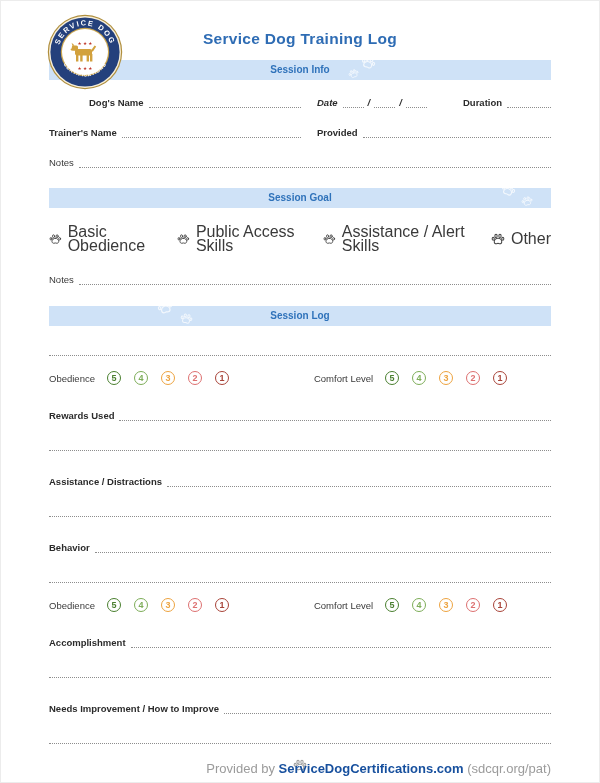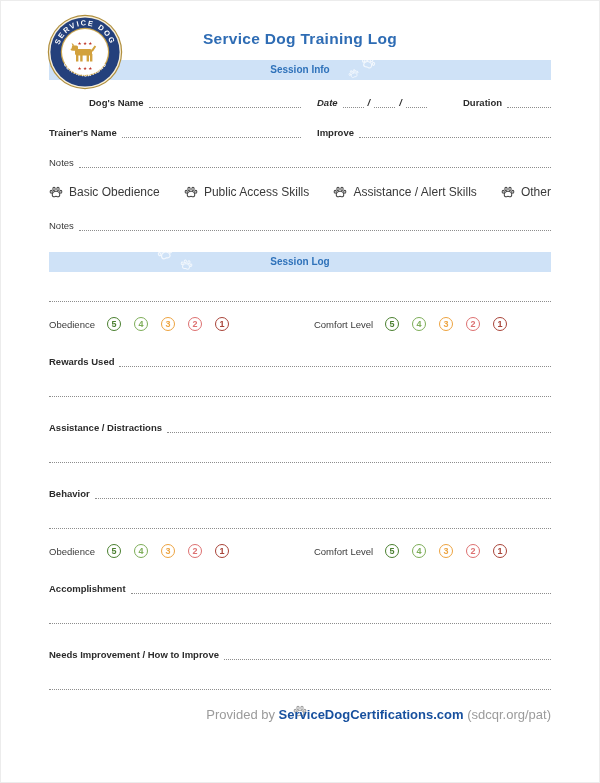--- a/index.html
+++ b/index.html
@@ -38,21 +38,21 @@
   .cont { margin:0 48px; border-bottom:1.6px dotted #8d8d8d; height:0; }
   .mt-r1 { margin-top:16px; } .mt-r2 { margin-top:18px; } .mt-r3 { margin-top:18px; }
   .mt-first { margin-top:14px; }
   .mt-field { margin-top:24px; }
   .mt-cont  { margin-top:29px; }
   
   .goal-row { display:flex; justify-content:space-between; align-items:center; margin:17px 48px 0; }
   .goal-opt { display:flex; align-items:center; cursor:default; }
   .goal-opt .paw-icon { width:14px; height:14px; color:#4a4a4a; margin-right:6px; }
   .goal-opt .paw-icon svg { display:block; width:100%; height:100%; }
-  .goal-opt span.glbl { font-size:12px; color:#3a3a3a; line-height:14px; }
+  .goal-opt span.glbl { font-size:16px; color:#3a3a3a; line-height:14px; }
   
   .ratings { display:flex; align-items:center; margin:15px 48px 0; height:14px; }
   .rlbl { font-size:9.5px; color:#3a3a3a; margin-right:12px; white-space:nowrap; }
   .rlbl.grp2 { margin-left:72px; }
   .rc {
     width:14px; height:14px; border:1.3px solid; border-radius:50%;
     display:inline-flex; align-items:center; justify-content:center;
     font-size:9px; font-weight:700; margin-right:13px; line-height:1;
   }
   
@@ -147,30 +147,43 @@
       <span class="dots"></span>
     </div>
   </div>
 
   <div class="frow mt-r2">
     <div class="fgroup" style="width:252px; margin-right:16px;">
       <span class="lbl">Trainer's Name</span>
       <span class="dots"></span>
     </div>
     <div class="fgroup" style="flex:1;">
-      <span class="lbl">Improve</span>
+      <span class="lbl">Provided</span>
       <span class="dots"></span>
     </div>
   </div>
 
   <div class="frow mt-r3">
     <span class="lbl reg">Notes</span>
     <span class="dots"></span>
   </div>
 
+  <div class="bar goal">
+    <span>Session Goal</span>
+    <span class="paw-deco" style="left:452px; top:-6px; width:15px; height:15px; transform:rotate(20deg);">
+        <svg viewBox="0 0 24 24">
+          <use href="#paw"></use>
+        </svg>
+      </span>
+    <span class="paw-deco" style="left:472px; top:7px; width:12px; height:12px; transform:rotate(-12deg);">
+        <svg viewBox="0 0 24 24">
+          <use href="#paw"></use>
+        </svg>
+      </span>
+  </div>
 
   <div class="goal-row">
     <div class="goal-opt">
       <span class="paw-icon">
           <svg viewBox="0 0 24 24">
             <use href="#paw"></use>
           </svg>
         </span>
       <span class="glbl">Basic Obedience</span>
     </div>

